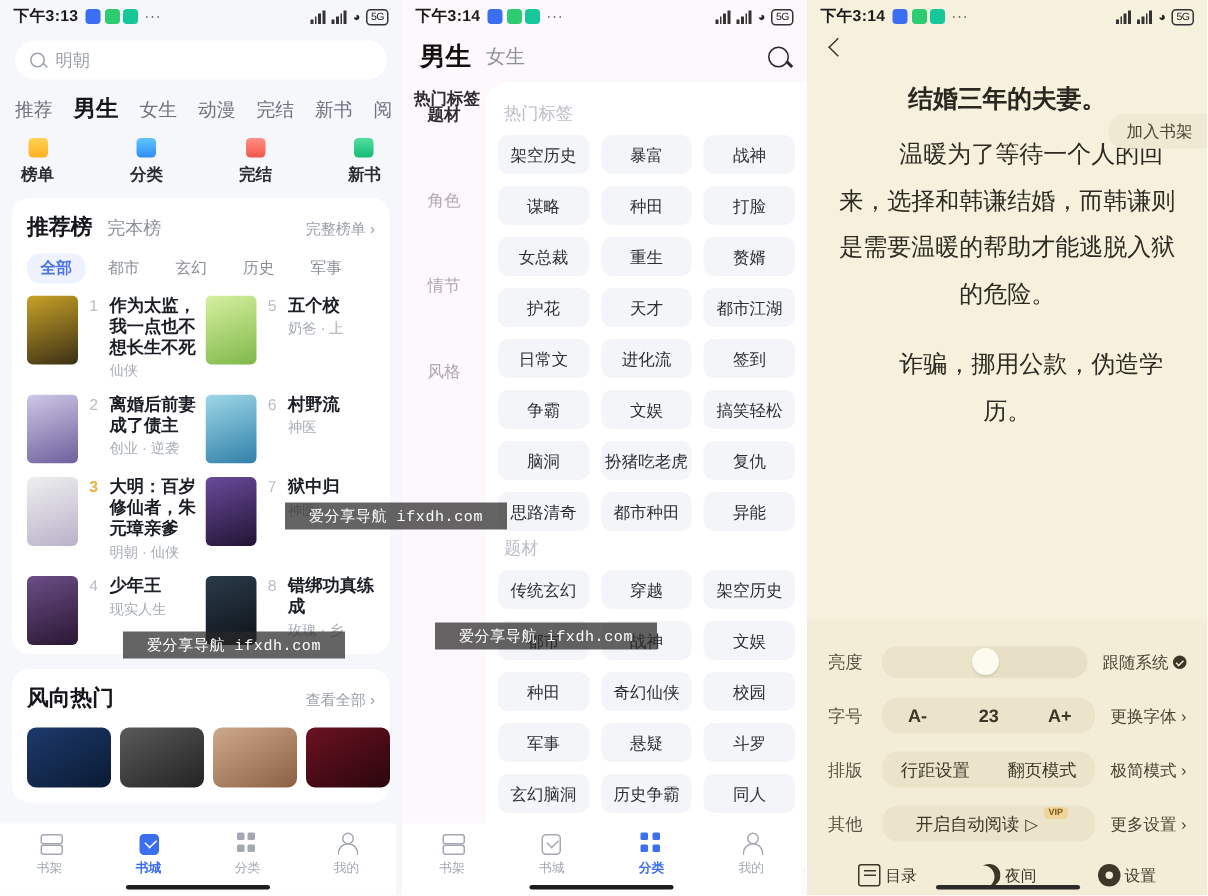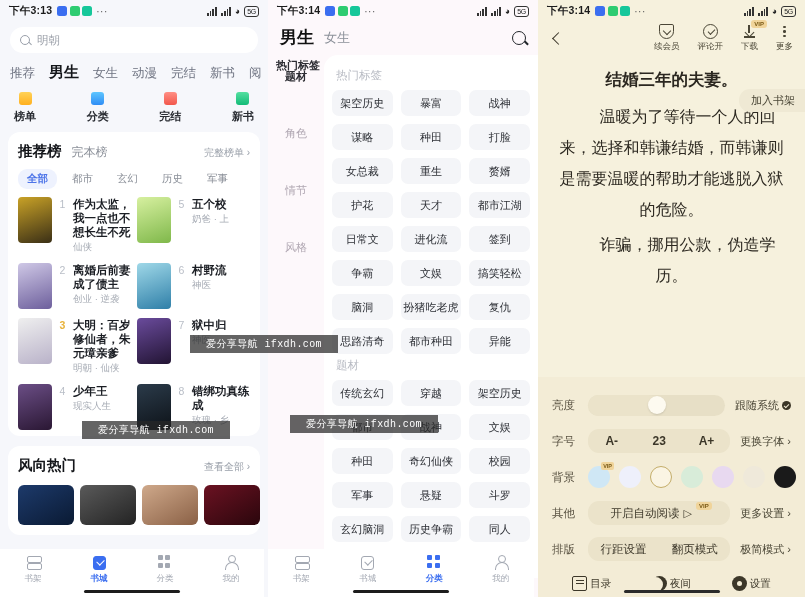--- a/index.html
+++ b/index.html
@@ -98,21 +98,21 @@
   .ic.dl::after{content:"";position:absolute;left:3.5px;top:5px;width:6px;height:6px;border-right:1.6px solid #4a4636;border-bottom:1.6px solid #4a4636;transform:rotate(45deg);}
   .dlbar { position:absolute; left:2px; bottom:1px; width:11px; height:1.6px; background:#4a4636; }
   .ic.dots { display:flex; flex-direction:column; align-items:center; justify-content:center; gap:2px;}
   .ic.dots i { width:2.4px; height:2.4px; border-radius:50%; background:#4a4636; display:block;}
   .vipbadge { position:absolute; top:-4px; right:-9px; background:#f0d49a; color:#7a5a16; font-size:6px; font-weight:700; padding:1px 3px; border-radius:3px; }
 
   .readbody { padding:8px 14px 0; position:relative;text-align:center; }
   .chap { font-size:16.5px; font-weight:700; color:#2b2720; line-height:24px; }
   .addshelf { position:absolute; right:0; top:30px; background:#efe9d4; border-radius:11px 0 0 11px; padding:4px 10px 4px 12px; font-size:11px; color:#4a4staff; color:#4a4636; }
   .ptext { font-size:16px; color:#2e2a22; line-height:31px; text-indent:2em; margin-top:10px; }
-  .ptext.p2t { margin-top:4px; }
+  .ptext.p2t { margin-top:16px; }
 
   .settings { position:absolute; left:0; right:0; bottom:0; background:#f3ecd6; padding:10px 14px 0; }
   .srow { display:flex; align-items:center; gap:10px; height:36px; }
   .slabel { font-size:11.5px; color:#5b5muted; color:#5b5444; width:26px; flex:none;}
   .slider { flex:1; height:21px; border-radius:11px; background:#e7dfc6; position:relative; }
   .sliderfill { position:absolute; left:0; top:0; bottom:0; width:52%; background:#ebe3ca; border-radius:11px;}
   .knob { position:absolute; top:1.5px; left:44%; width:18px; height:18px; border-radius:50%; background:#fdfaf0; box-shadow:0 1px 2px rgba(0,0,0,.12);}
   .sright { font-size:11px; color:#4a4636; display:flex; align-items:center; gap:3px; flex:none;text-align:right;}
   .chk { width:9px; height:9px; border-radius:50%; background:#3b3627; position:relative;}
   .chk::after{content:"";position:absolute;left:2px;top:3px;width:4px;height:2px;border-left:1px solid #f3ecd6;border-bottom:1px solid #f3ecd6;transform:rotate(-45deg);}
@@ -492,45 +492,20 @@
             <i></i>
             <i></i>
           </span>
         <span>◕</span>
         <span class="batt">5G</span>
       </span>
     </div>
 
     <div class="p3top">
       <span class="backarrow"></span>
-      <div class="topacts">
-        <div class="tact">
-          <span class="ic vipheart"></span>
-          <span class="lbl">续会员</span>
-        </div>
-        <div class="tact">
-          <span class="ic comment"></span>
-          <span class="lbl">评论开</span>
-        </div>
-        <div class="tact">
-          <span class="ic dl">
-              <i class="dlbar"></i>
-            </span>
-          <span class="vipbadge">VIP</span>
-          <span class="lbl">下载</span>
-        </div>
-        <div class="tact">
-          <span class="ic dots">
-              <i></i>
-              <i></i>
-              <i></i>
-            </span>
-          <span class="lbl">更多</span>
-        </div>
-      </div>
     </div>
 
     <div class="readbody">
       <div class="chap">结婚三年的夫妻。</div>
       <div class="addshelf">加入书架</div>
       <div class="ptext">温暖为了等待一个人的回来，选择和韩谦结婚，而韩谦则是需要温暖的帮助才能逃脱入狱的危险。</div>
       <div class="ptext p2t">诈骗，挪用公款，伪造学历。</div>
     </div>
 
     <div class="settings">
@@ -549,54 +524,40 @@
       <div class="srow">
         <span class="slabel">字号</span>
         <div class="segs">
           <span class="seg">A-</span>
           <span class="seg val">23</span>
           <span class="seg">A+</span>
         </div>
         <span class="sright">更换字体 ›</span>
       </div>
 
+
       <div class="srow">
-        <span class="slabel">背景</span>
-        <div class="bgrow" id="bgrow">
-            <div class="bgsw" style="background: rgb(207, 231, 245);">
-              <span class="vipmini">VIP</span>
-            </div>
-            <div class="bgsw" style="background: rgb(238, 240, 251);"></div>
-            <div class="bgsw sel"></div>
-            <div class="bgsw" style="background: rgb(216, 236, 217);"></div>
-            <div class="bgsw" style="background: rgb(232, 217, 240);"></div>
-            <div class="bgsw" style="background: rgb(239, 233, 218);"></div>
-            <div class="bgsw" style="background: rgb(26, 26, 26);"></div>
-          </div>
+        <span class="slabel">排版</span>
+        <div class="pillrow">
+          <span class="pill">行距设置</span>
+          <span class="pill">翻页模式</span>
+        </div>
+        <span class="sright">极简模式 ›</span>
       </div>
 
       <div class="srow">
         <span class="slabel">其他</span>
         <div class="pillrow" style="justify-content:center;position:relative">
           <span class="pill" style="flex:none">开启自动阅读</span>
           <span style="font-size:11px;color:#3c3729;margin-left:4px">▷</span>
           <span class="vipbadge" style="position:relative;top:-7px;right:-4px">VIP</span>
         </div>
         <span class="sright">更多设置 ›</span>
       </div>
 
-      <div class="srow">
-        <span class="slabel">排版</span>
-        <div class="pillrow">
-          <span class="pill">行距设置</span>
-          <span class="pill">翻页模式</span>
-        </div>
-        <span class="sright">极简模式 ›</span>
-      </div>
-
       <div class="botbar">
         <div class="bb">
           <span class="bi toc"></span>
           <span>目录</span>
         </div>
         <div class="bb">
           <span class="bi moon"></span>
           <span>夜间</span>
         </div>
         <div class="bb">

